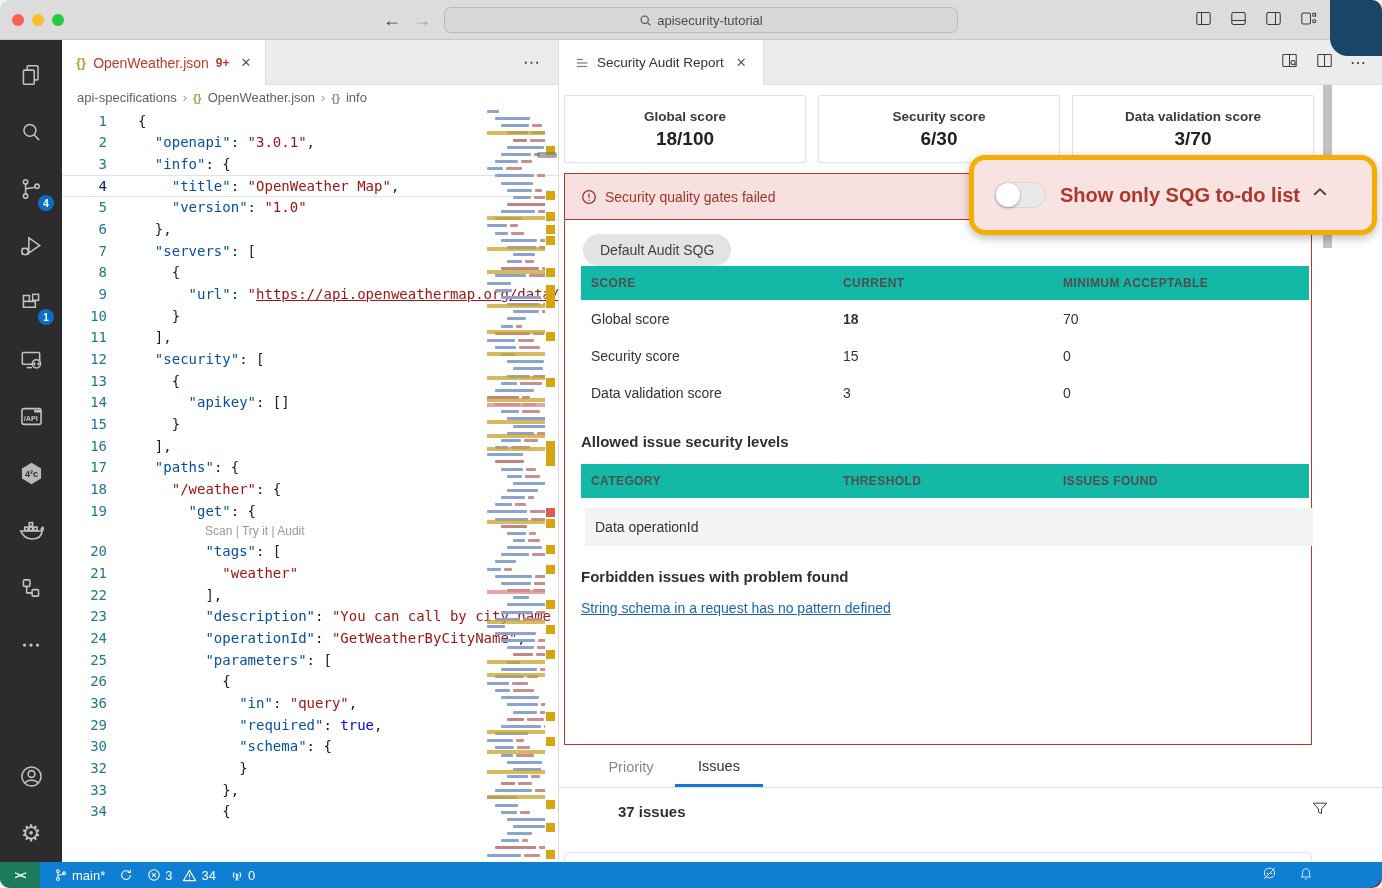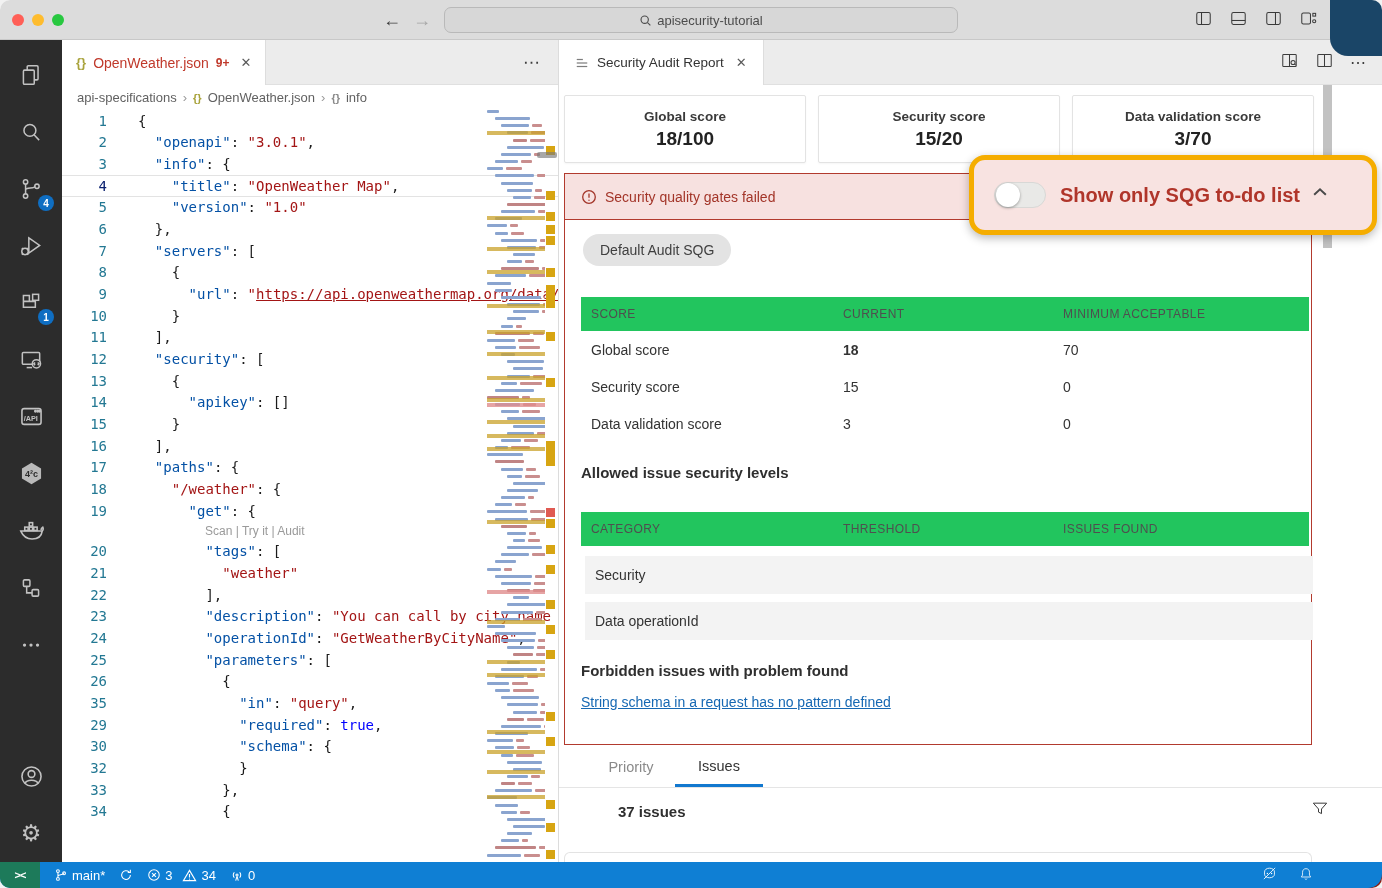--- a/index.html
+++ b/index.html
@@ -110,22 +110,22 @@
   .redbox{position:absolute;left:5px;top:88px;width:748px;height:572px;border:1px solid #b23a2e;
           background:#fff;}
   .banner{height:46px;background:#f7e1e0;border-bottom:1px solid #b23a2e;display:flex;
           align-items:center;gap:8px;padding-left:16px;color:#a33529;font-size:14px;}
   .banner svg{stroke:#a33529;fill:none;stroke-width:1.3;}
   .redbox-inner{padding:14px 18px 0 12px;}
   .pill{display:inline-block;background:#e3e3e3;border-radius:17px;padding:8px 17px;
         font-size:14px;color:#3f3f3f;margin-left:6px;}
   .sec-title{font-size:15px;font-weight:700;color:#2f2f2f;margin:22px 0 14px 4px;}
   .tbl{width:728px;margin-left:4px;}
-  .tbl .thead{display:grid;grid-template-columns:252px 220px 1fr;background:#22c55e;height:34px;
-        align-items:center;font-size:12px;font-weight:400;color:#4f4f4f;letter-spacing:.4px;margin-top:31px;}
+  .tbl .thead{display:grid;grid-template-columns:252px 220px 1fr;background:#14b8a6;height:34px;
+        align-items:center;font-size:12px;font-weight:700;color:#4f4f4f;letter-spacing:.4px;}
   .tbl .thead span{padding-left:10px;}
   .tbl .trow{display:grid;grid-template-columns:252px 220px 1fr;height:37px;align-items:center;
         font-size:14px;color:#333;}
   .tbl .trow span{padding-left:10px;}
   .tbl .trow .bold{font-weight:700;}
   .lvl-row{width:728px;margin-left:4px;height:38px;background:#f3f3f3;display:flex;
            align-items:center;padding-left:10px;font-size:14px;color:#333;margin-bottom:8px;}
   .forbidden-link{display:inline-block;margin-left:4px;font-size:14px;color:#1668b3;
                   text-decoration:underline;}
 
@@ -412,21 +412,21 @@
         </div>
         <div class="ln">
           <span class="num">25</span>
           <span class="code-t"><span class="seg p">        </span><span class="seg k">"parameters"</span><span class="seg p">: [</span></span>
         </div>
         <div class="ln">
           <span class="num">26</span>
           <span class="code-t"><span class="seg p">          {</span></span>
         </div>
         <div class="ln">
-          <span class="num">35</span>
+          <span class="num">36</span>
           <span class="code-t"><span class="seg p">            </span><span class="seg k">"in"</span><span class="seg p">: </span><span class="seg s">"query"</span><span class="seg p">,</span></span>
         </div>
         <div class="ln">
           <span class="num">29</span>
           <span class="code-t"><span class="seg p">            </span><span class="seg k">"required"</span><span class="seg p">: </span><span class="seg b">true</span><span class="seg p">,</span></span>
         </div>
         <div class="ln">
           <span class="num">30</span>
           <span class="code-t"><span class="seg p">            </span><span class="seg k w">"schema"</span><span class="seg p">: {</span></span>
         </div>
@@ -698,21 +698,21 @@
     </div>
 
     <div class="pcontent">
       <div class="cards" id="cards">
           <div class="card">
             <div class="clabel">Global score</div>
             <div class="cvalue">18/100</div>
           </div>
           <div class="card">
             <div class="clabel">Security score</div>
-            <div class="cvalue">15/20</div>
+            <div class="cvalue">6/30</div>
           </div>
           <div class="card">
             <div class="clabel">Data validation score</div>
             <div class="cvalue">3/70</div>
           </div>
         </div>
 
       <div class="redbox">
         <div class="banner">
           <svg width="16" height="16" viewBox="0 0 16 16">
@@ -746,21 +746,20 @@
                 <span>0</span>
               </div>
             </div>
           <div class="sec-title">Allowed issue security levels</div>
           <div class="tbl" id="levels-table">
               <div class="thead" style="margin-bottom: 10px;">
                 <span>CATEGORY</span>
                 <span>THRESHOLD</span>
                 <span>ISSUES FOUND</span>
               </div>
-              <div class="lvl-row">Security</div>
               <div class="lvl-row">Data operationId</div>
             </div>
           <div class="sec-title">Forbidden issues with problem found</div>
           <a class="forbidden-link">String schema in a request has no pattern defined</a>
         </div>
       </div>
 
       <div class="ptabs" id="ptabs">
           <div class="pt">Priority</div>
           <div class="pt active">Issues</div>

